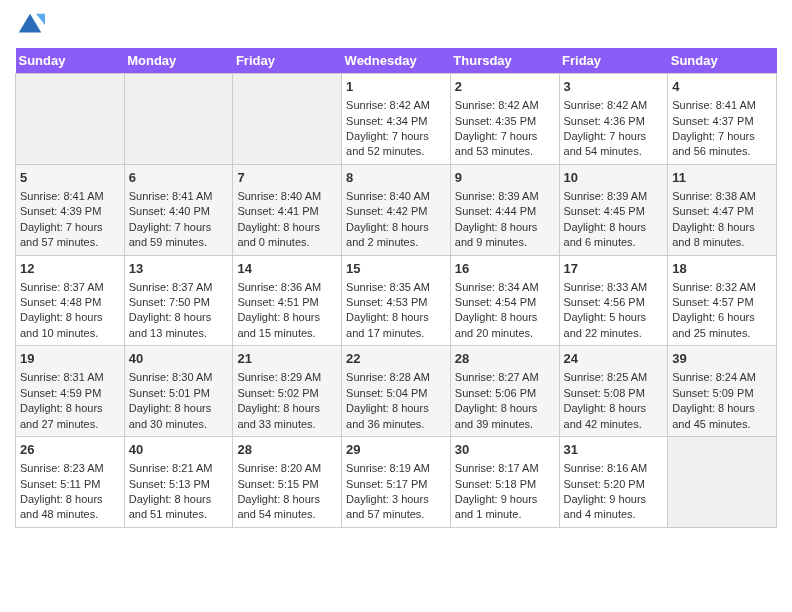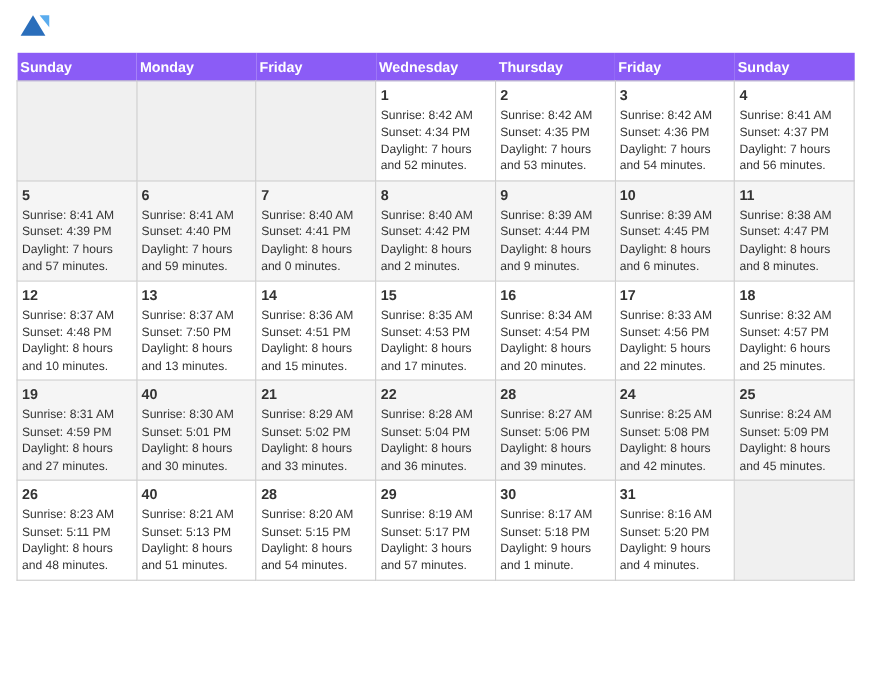--- a/index.html
+++ b/index.html
@@ -268,21 +268,21 @@
           <div>Sunset: 5:06 PM</div>
           <div>Daylight: 8 hours and 39 minutes.</div>
         </td>
         <td>
           <span class="day-num">24</span>
           <div>Sunrise: 8:25 AM</div>
           <div>Sunset: 5:08 PM</div>
           <div>Daylight: 8 hours and 42 minutes.</div>
         </td>
         <td>
-          <span class="day-num">25</span>
+          <span class="day-num">39</span>
           <div>Sunrise: 8:24 AM</div>
           <div>Sunset: 5:09 PM</div>
           <div>Daylight: 8 hours and 45 minutes.</div>
         </td>
       </tr>
       <tr>
         <td>
           <span class="day-num">26</span>
           <div>Sunrise: 8:23 AM</div>
           <div>Sunset: 5:11 PM</div>

